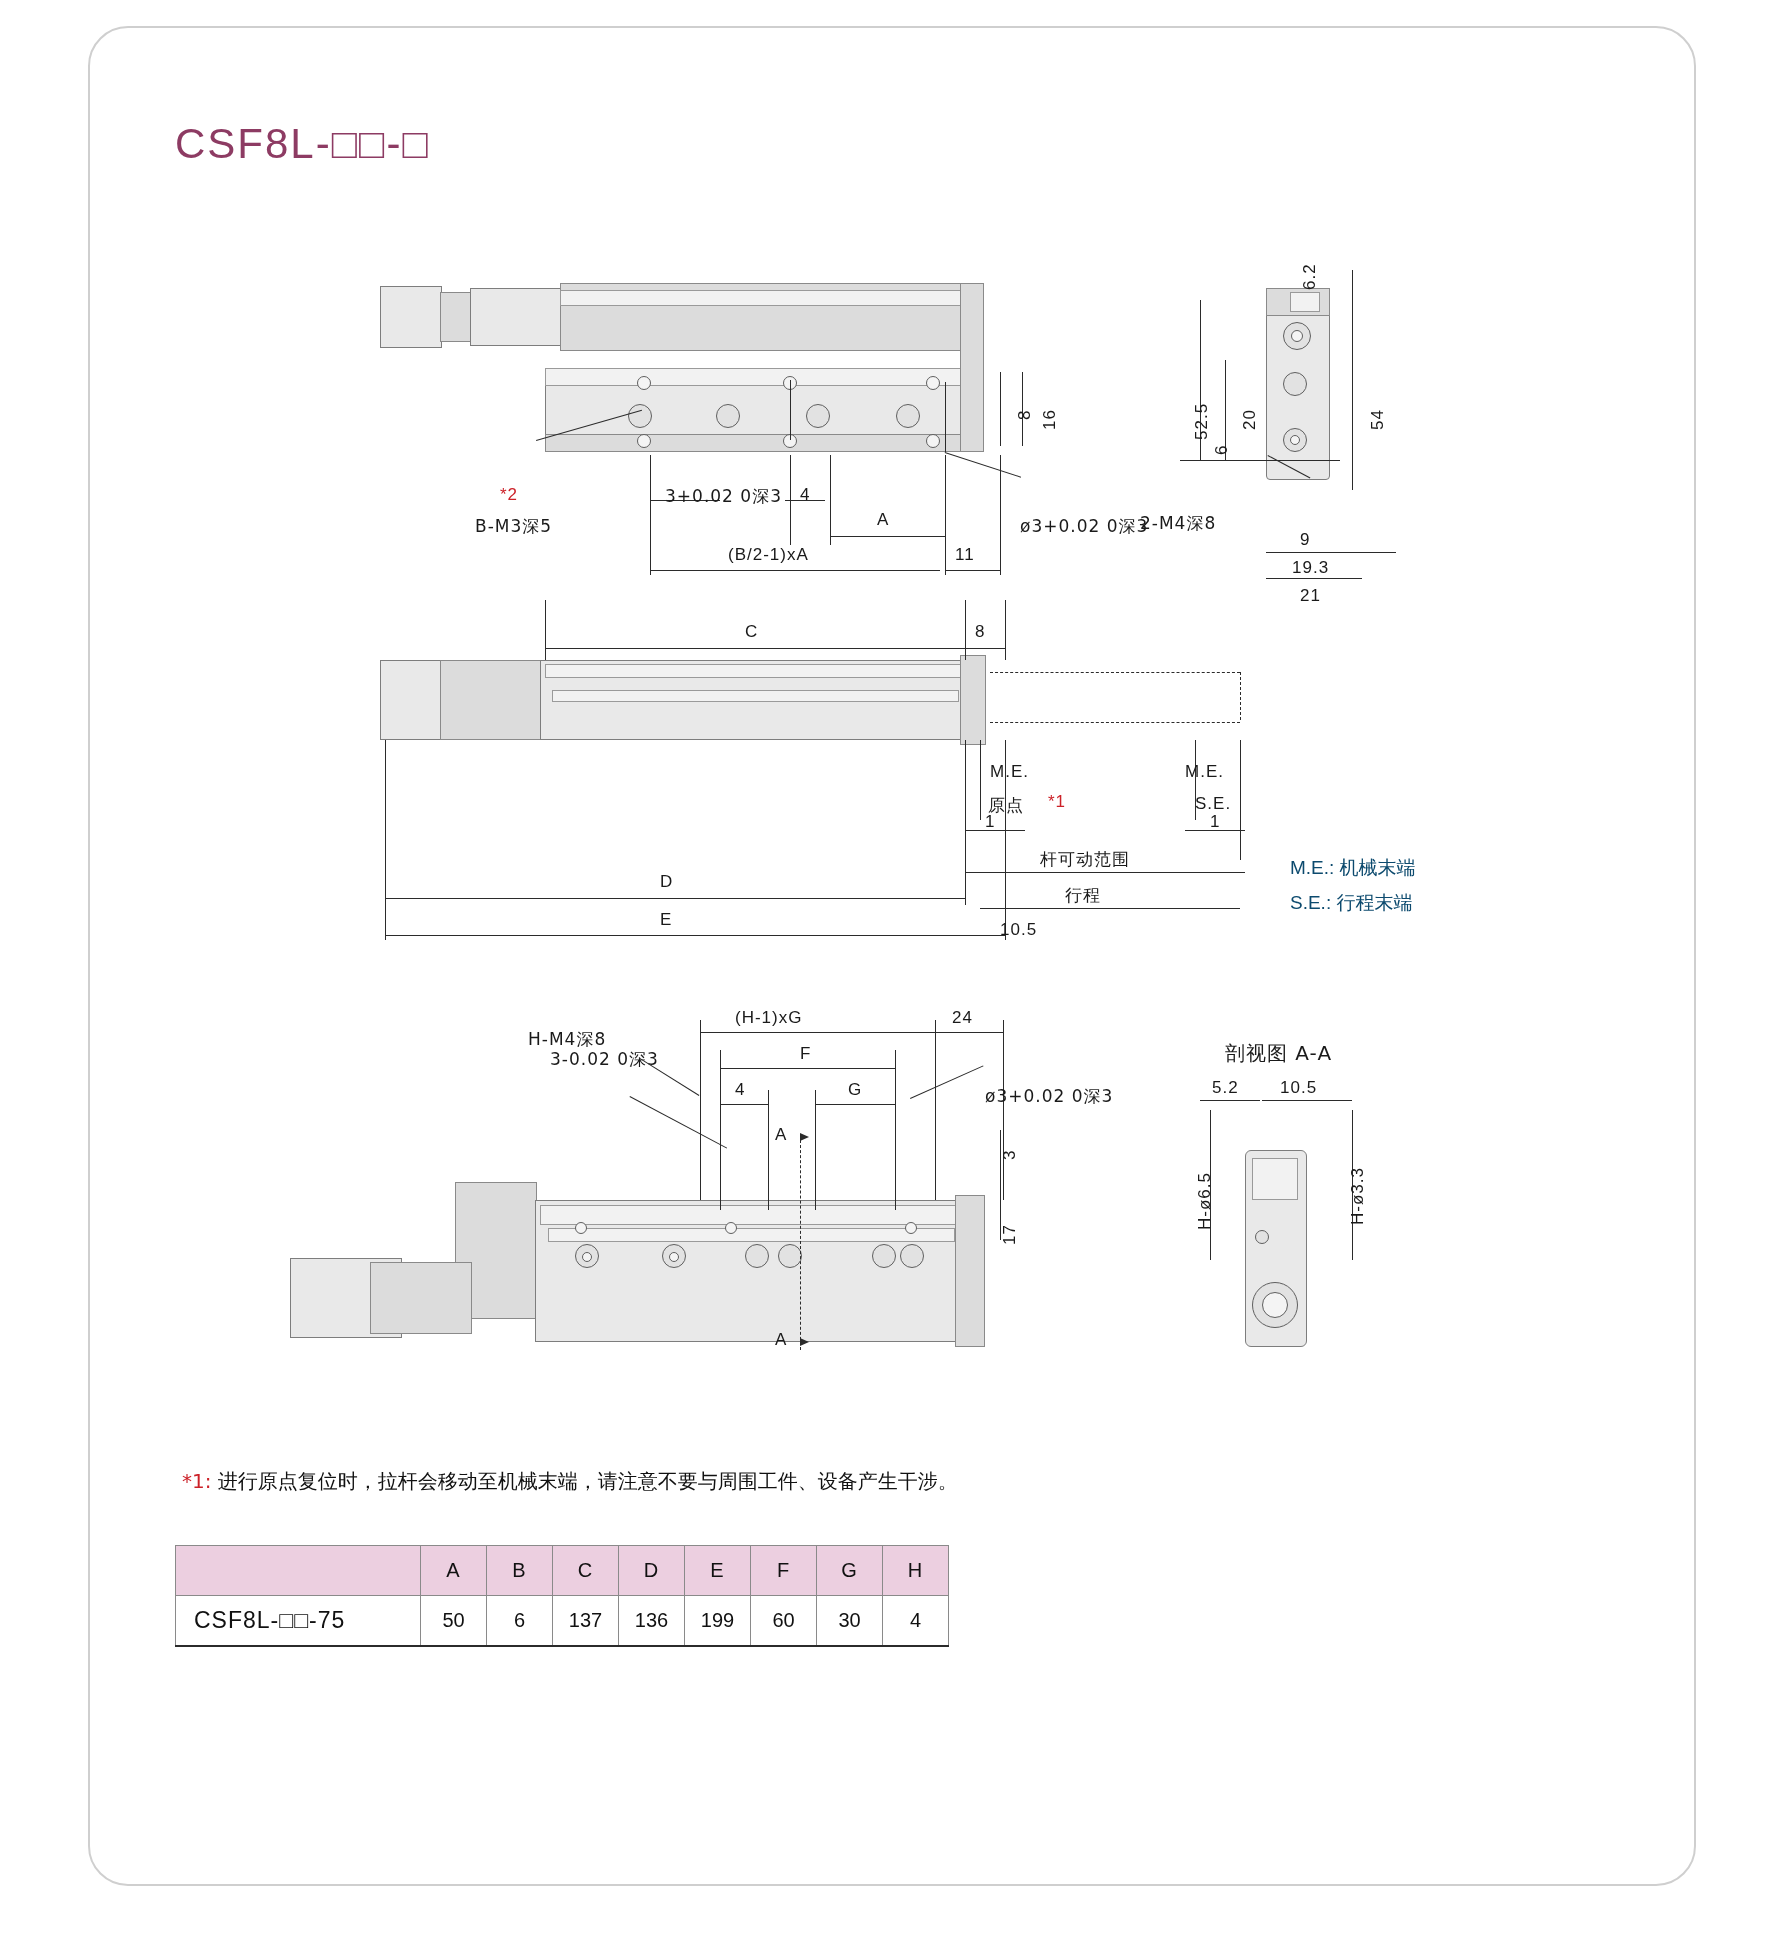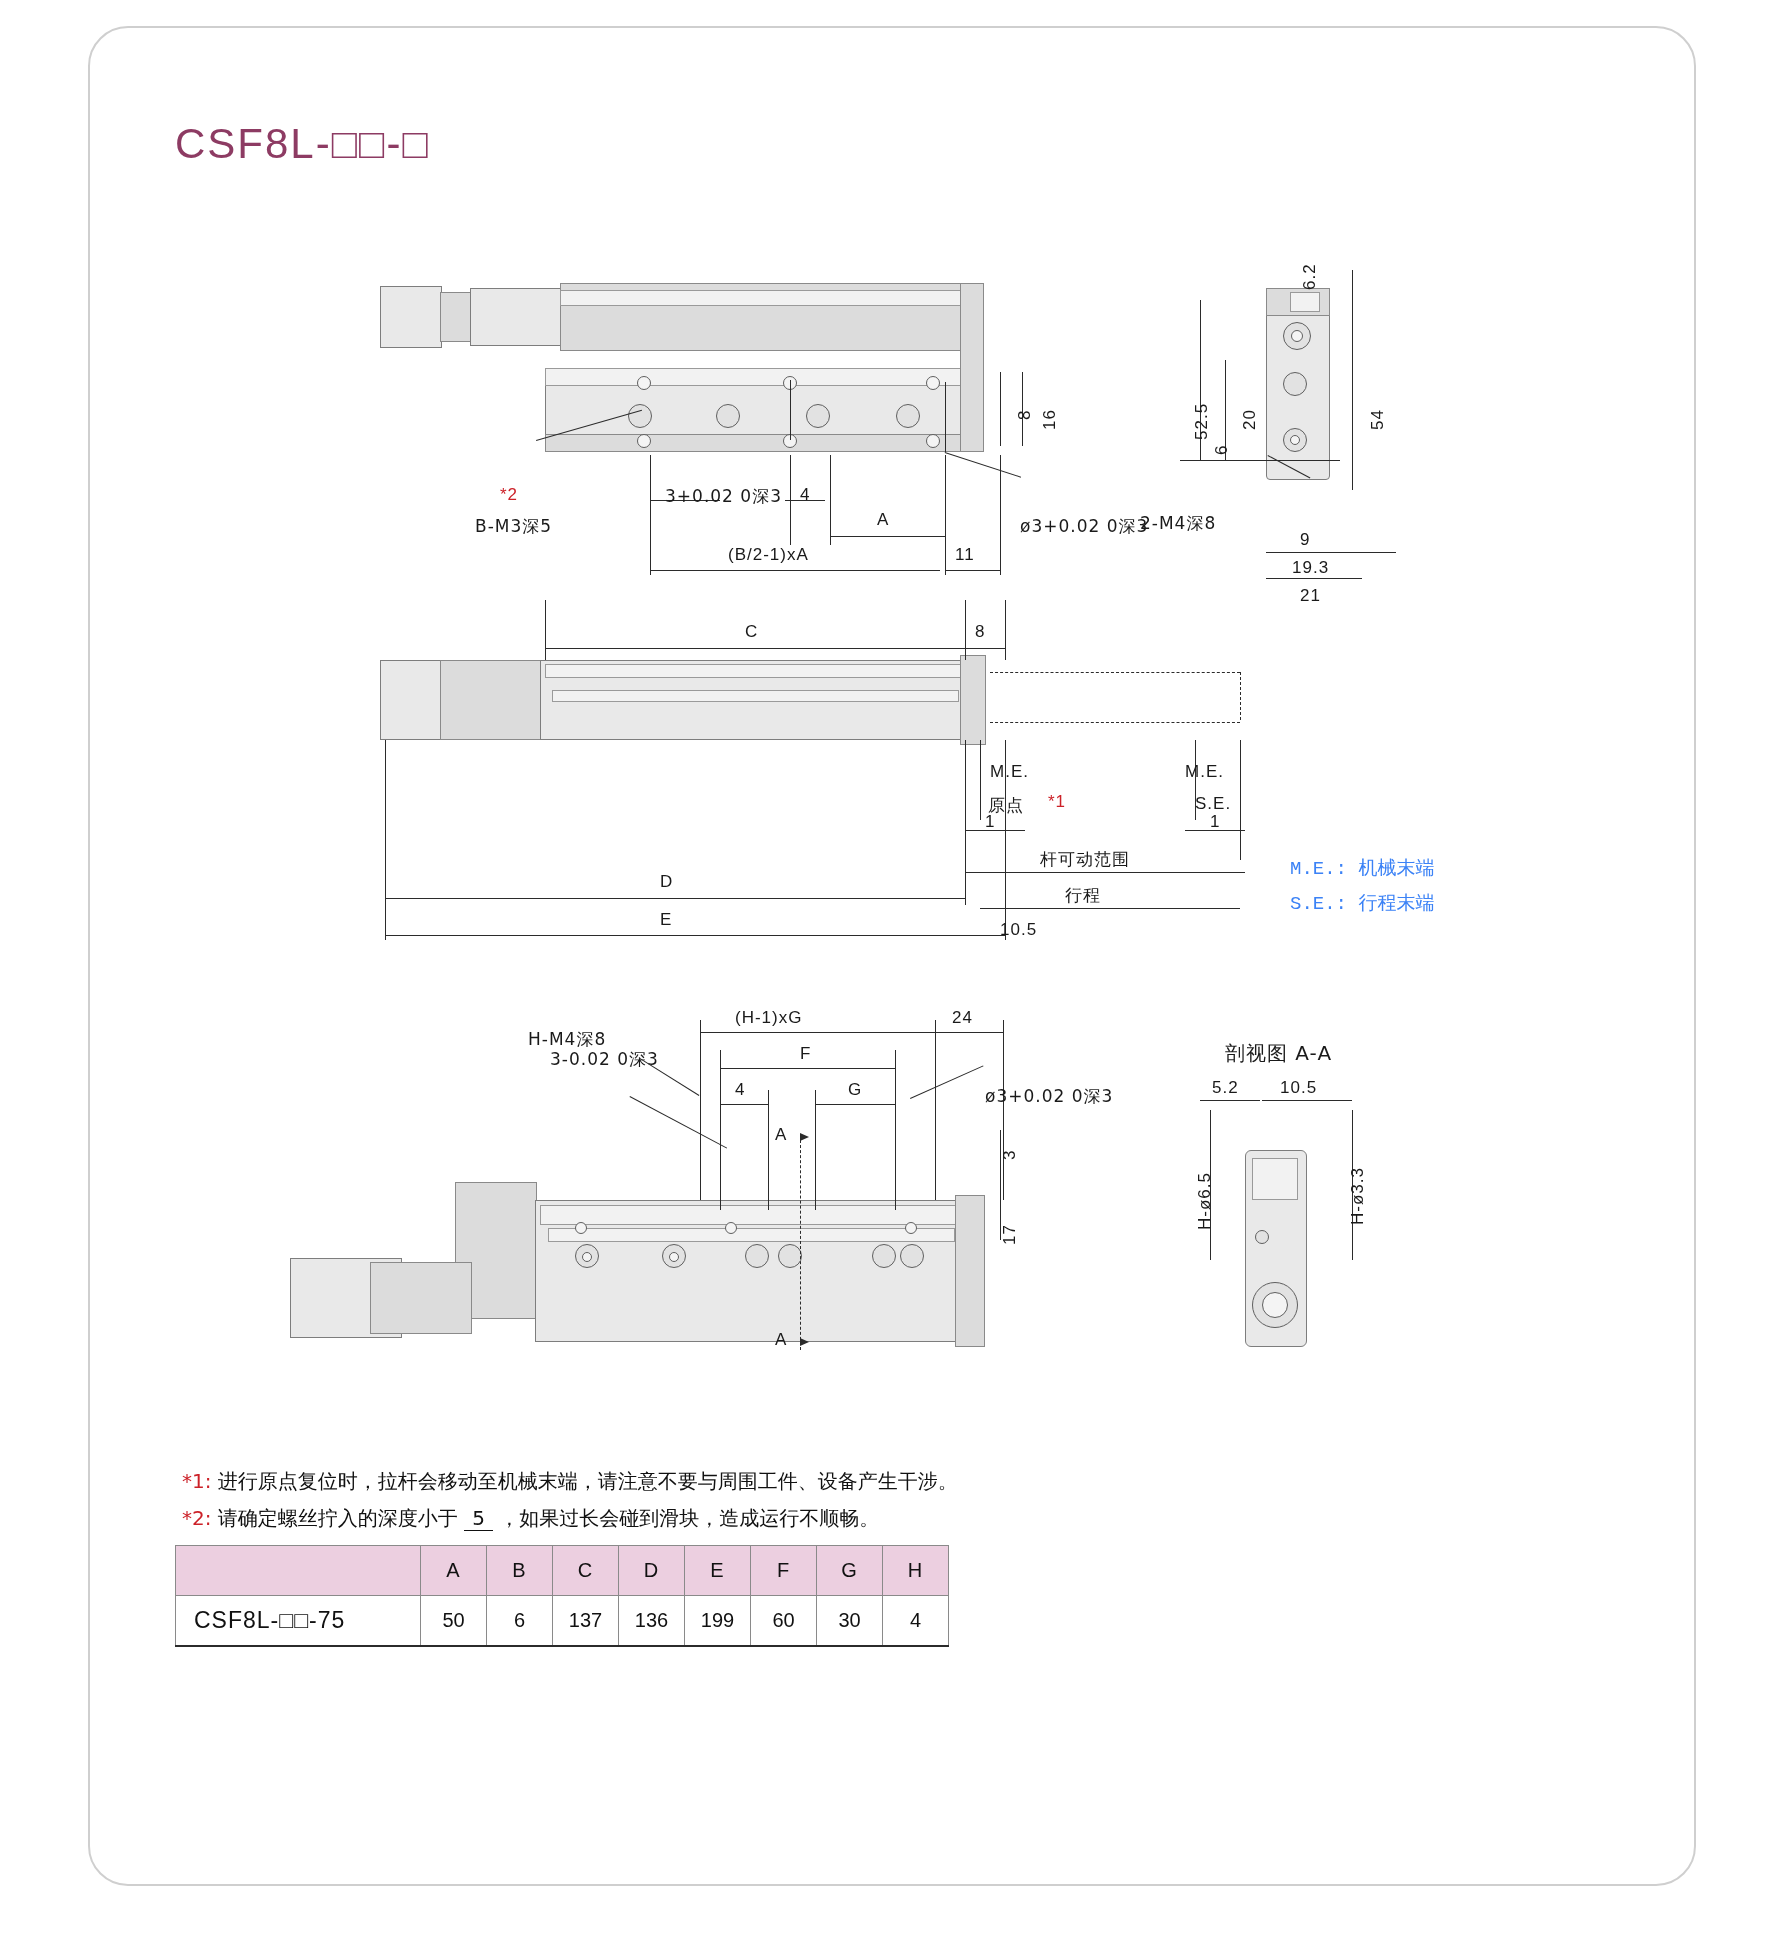--- a/index.html
+++ b/index.html
@@ -49,21 +49,21 @@
     text-align:center;height:47px;
   }
   table.spec thead th{background:#eccfe0;font-weight:normal;letter-spacing:1px;}
   table.spec thead th.first{background:#eccfe0;}
   table.spec td.name{width:225px;text-align:left;padding-left:18px;font-size:23px;letter-spacing:1px;}
   table.spec td.val{width:63px;}
   table.spec tr.hl td{background:#e0e0e0;}
   table.spec tr.hl td.name{background:#eccfe0;}
   table.spec thead tr th{border-top:1px solid #8a8a8a;border-bottom:1px solid #8a8a8a;}
   table.spec tbody tr:last-child td{border-bottom:2px solid #2b2b2b;}
-  .legend{position:absolute;font-size:19px;color:#3b82f6;font-family:Liberation Mono, monospace;white-space:nowrap;}
+  .legend{position:absolute;font-size:19px;color:#0c4a6e;font-family:Liberation Sans, sans-serif;white-space:nowrap;}
 </style>
 </head>
 <body>
 
 <div id="page">
   <div class="card"></div>
 
   <div class="title">CSF8L-□□-□</div>
 
   <div class="body-fill" style="left:380px;top:286px;width:60px;height:60px;"></div>
@@ -263,26 +263,20 @@
   <div class="ln v1" style="left:1210px;top:1110px;height:150px;"></div>
   <div class="ln v1" style="left:1352px;top:1110px;height:150px;"></div>
   <div class="dim" style="left:1212px;top:1078px;">5.2</div>
   <div class="dim" style="left:1280px;top:1078px;">10.5</div>
   <div class="dim rot" style="left:1195px;top:1230px;">H-ø6.5</div>
   <div class="dim rot" style="left:1348px;top:1225px;">H-ø3.3</div>
 
   <div class="note" style="left:182px;top:1468px;">
     <span class="red">*1:</span>
     <span>进行原点复位时，拉杆会移动至机械末端，请注意不要与周围工件、设备产生干涉。</span>
-  </div>
-  <div class="note" style="left:182px;top:1505px;">
-    <span class="red">*2:</span>
-    <span>请确定螺丝拧入的深度小于</span>
-    <span class="u">5</span>
-    <span>，如果过长会碰到滑块，造成运行不顺畅。</span>
   </div>
 
   <table class="spec">
     <thead>
       <tr>
         <th class="first" style="width:225px;"></th>
         <th style="width:63px;">A</th>
         <th style="width:63px;">B</th>
         <th style="width:63px;">C</th>
         <th style="width:63px;">D</th>

